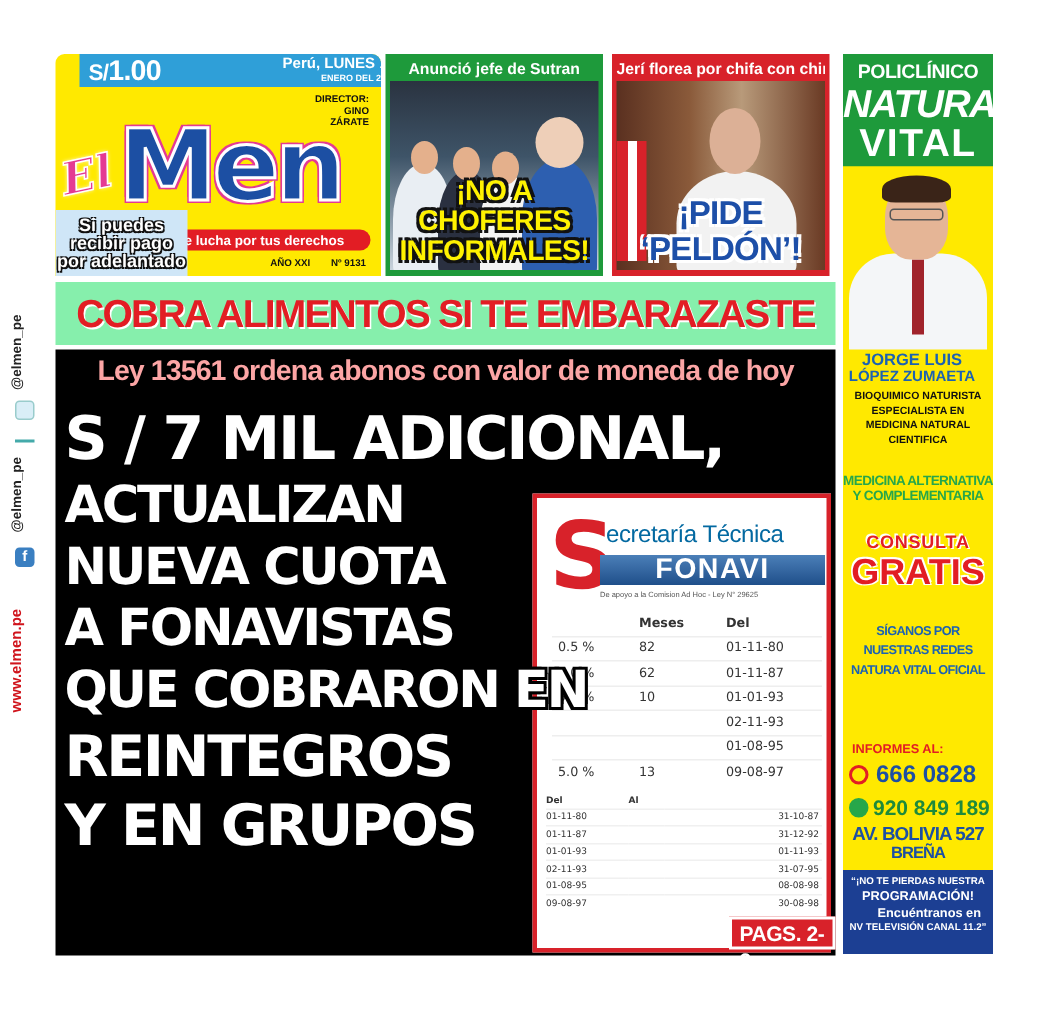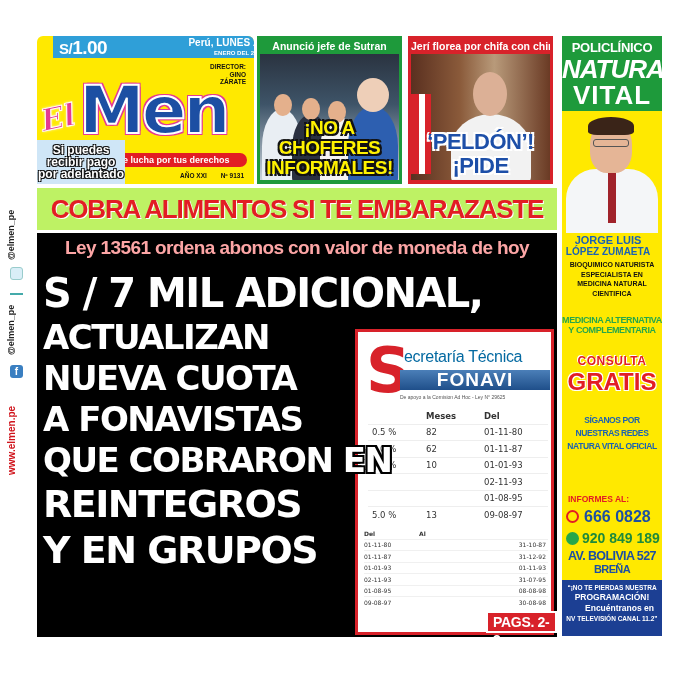--- a/index.html
+++ b/index.html
@@ -42,21 +42,21 @@
   .teaser-photo { position: relative; width: 139px; height: 126px; overflow: hidden; }
   .teaser-green .teaser-photo { background: linear-gradient(180deg, #2a3340 0%, #3e5468 40%, #c9d3dc 100%); }
   .teaser-red .teaser-photo { background: linear-gradient(90deg, #5a3020 0%, #8a5a3a 35%, #b89a7a 60%, #6a3a24 100%); }
   .teaser-headline { position: absolute; left: 0; bottom: 2px; width: 139px; text-align: center; font-weight: bold; font-size: 19px; line-height: 20px; letter-spacing: -0.5px; }
   .teaser-green .teaser-headline { color: #fff200; text-shadow: -2px -2px 0 #111, 2px -2px 0 #111, -2px 2px 0 #111, 2px 2px 0 #111; }
   .teaser-red .teaser-headline { color: #1d4fa8; font-size: 22px; line-height: 24px; text-shadow: -2px -2px 0 #fff, 2px -2px 0 #fff, -2px 2px 0 #fff, 2px 2px 0 #fff; }
   .fig { position: absolute; border-radius: 50% 50% 10% 10%; }
   .fig-head { position: absolute; border-radius: 50%; background: #e4b08c; }
 
   
-  .banner { position: absolute; left: 37px; top: 188px; width: 520px; height: 42px; background: #bef264; }
+  .banner { position: absolute; left: 37px; top: 188px; width: 520px; height: 42px; background: #86efac; }
   .banner-text { position: absolute; left: 0; top: 4px; width: 520px; text-align: center; color: #e21d24; font-weight: bold; font-size: 26px; letter-spacing: -1.2px; line-height: 34px; white-space: nowrap; text-shadow: 1px 1px 0 #fff; }
 
   
   .main { position: absolute; left: 37px; top: 233px; width: 520px; height: 404px; background: #000; }
   .kicker { position: absolute; left: 0; top: 3px; width: 520px; text-align: center; color: #fca5a5; font-weight: bold; font-size: 19px; line-height: 24px; letter-spacing: -0.6px; white-space: nowrap; }
   .headline { position: absolute; left: 6px; top: 36px; width: 520px; color: #fff; font-weight: bold; font-family: "DejaVu Sans", sans-serif; letter-spacing: -1.5px; }
   .headline .hl { display: block; white-space: nowrap; text-shadow: -2px -2px 0 #000, 2px -2px 0 #000, -2px 2px 0 #000, 2px 2px 0 #000; position: relative; z-index: 3; }
   .hl1 { font-size: 40px; line-height: 48px; }
   .hl2 { font-size: 34px; line-height: 41px; }
   .hl-big { font-size: 38px; line-height: 46px; }
@@ -172,22 +172,22 @@
     </div>
   </div>
 
   <div class="teaser teaser-red">
     <div class="teaser-kicker">Jerí florea por chifa con chino</div>
     <div class="teaser-photo">
       <div style="position:absolute;left:0;top:40px;width:20px;height:80px;background:linear-gradient(90deg,#d8222a 0 40%,#fff 40% 70%,#d8222a 70%);"></div>
       <div class="fig" style="left:40px;top:60px;width:80px;height:70px;background:#f2f2f2;"></div>
       <div class="fig-head" style="left:62px;top:18px;width:34px;height:44px;background:#dcb096;"></div>
       <div class="teaser-headline">
+        <div>¡PIDE</div>
         <div>‘PELDÓN’!</div>
-        <div>¡PIDE</div>
       </div>
     </div>
   </div>
 
   <div class="banner">
     <div class="banner-text">COBRA ALIMENTOS SI TE EMBARAZASTE</div>
   </div>
 
   <div class="main">
     <div class="kicker">Ley 13561 ordena abonos con valor de moneda de hoy</div>

